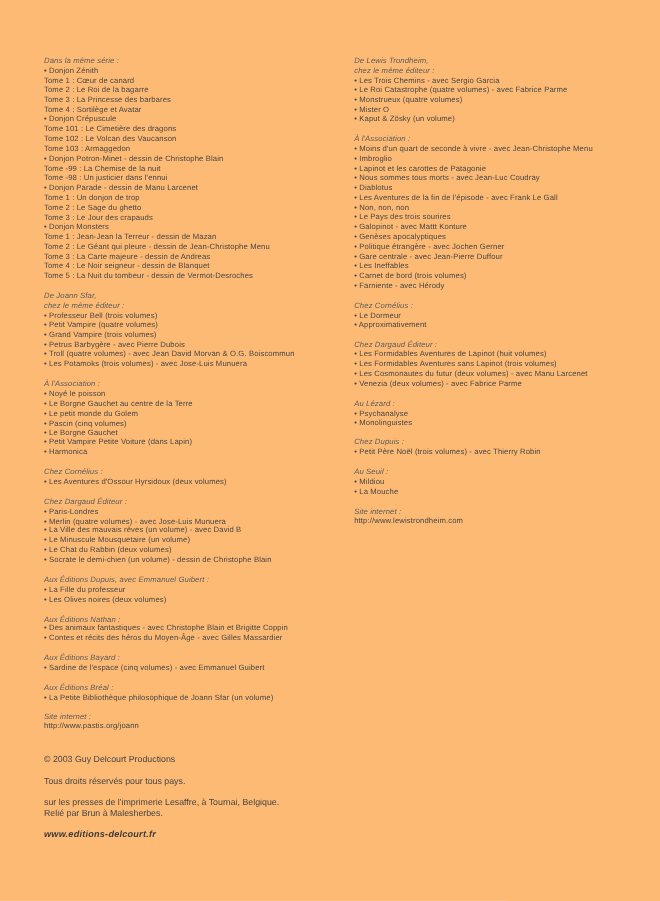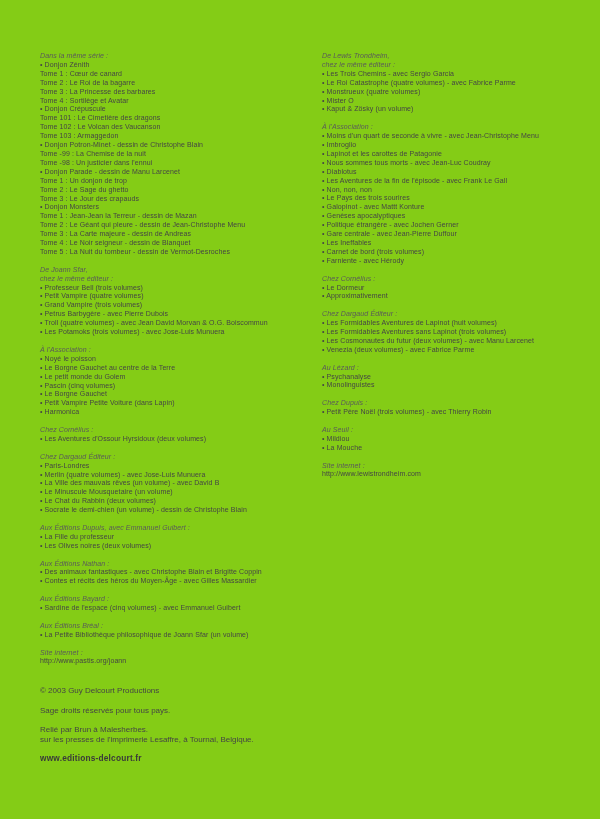--- a/index.html
+++ b/index.html
@@ -4,21 +4,21 @@
 <style>
   html, body {
     margin: 0;
     padding: 0;
     background: #ffffff;
   }
   .page {
     position: relative;
     width: 600px;
     height: 819px;
-    background: #84cc16;
+    background: #fdba74;
     font-family: "Liberation Sans", sans-serif;
     color: #4a4a4a;
     overflow: hidden;
   }
   .column {
     position: absolute;
     top: 52px;
     font-size: 7px;
     line-height: 8.9px;
     white-space: nowrap;
@@ -37,20 +37,21 @@
     left: 40px;
     top: 686px;
     font-size: 8px;
     line-height: 9.6px;
     white-space: nowrap;
     color: #454545;
   }
   .footer .para { margin-bottom: 10px; }
   .footer .para.bold-italic {
     font-weight: bold;
+    font-style: italic;
     font-size: 8.3px;
     color: #3a3a3a;
     letter-spacing: 0.2px;
   }
 </style>
 </head>
 <body>
 
 <div class="page">
   <div class="column column-left">
@@ -192,23 +193,23 @@
       <div class="block">
         <div class="block-header">Site internet :</div>
         <div class="line">http://www.lewistrondheim.com</div>
       </div>
     </div>
   <div class="footer">
       <div class="para">
         <div>© 2003 Guy Delcourt Productions</div>
       </div>
       <div class="para">
-        <div>Sage droits réservés pour tous pays.</div>
+        <div>Tous droits réservés pour tous pays.</div>
       </div>
       <div class="para">
+        <div>sur les presses de l'imprimerie Lesaffre, à Tournai, Belgique.</div>
         <div>Relié par Brun à Malesherbes.</div>
-        <div>sur les presses de l'imprimerie Lesaffre, à Tournai, Belgique.</div>
       </div>
       <div class="para bold-italic">
         <div>www.editions-delcourt.fr</div>
       </div>
     </div>
 </div>
 
 </body></html>

